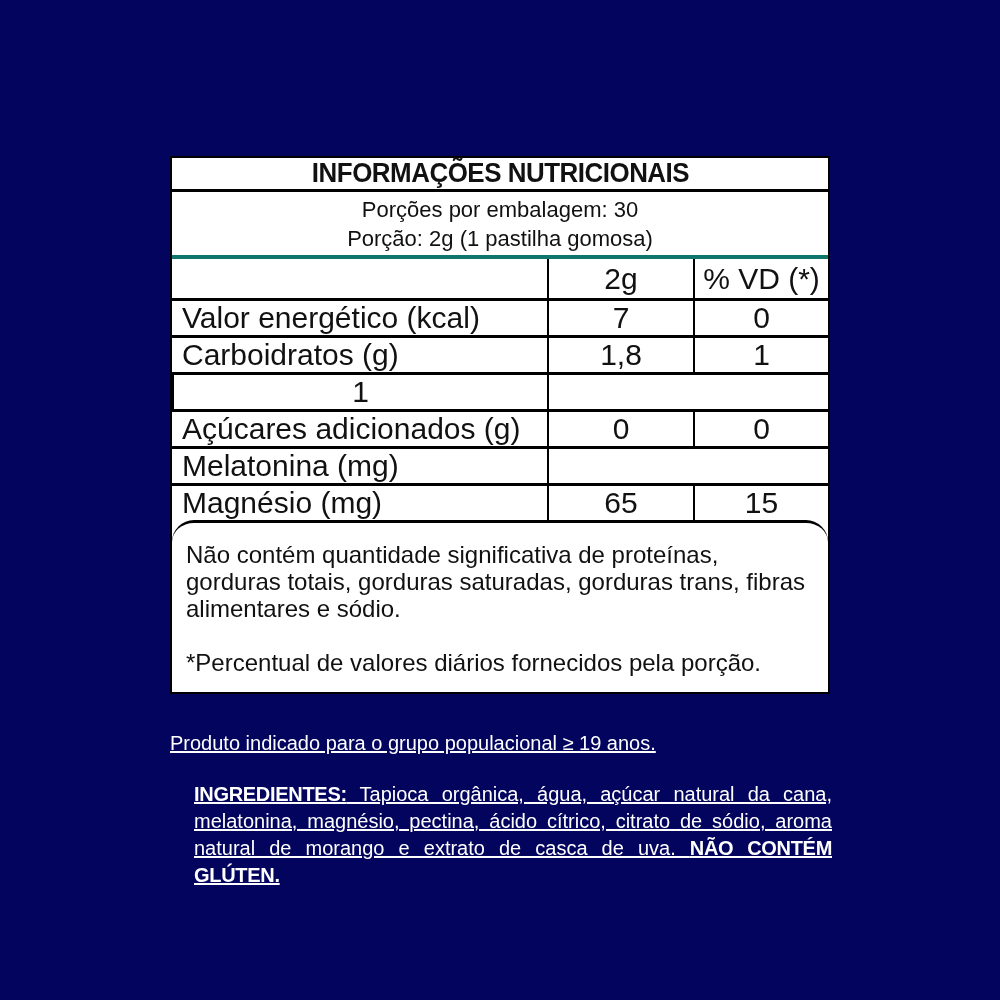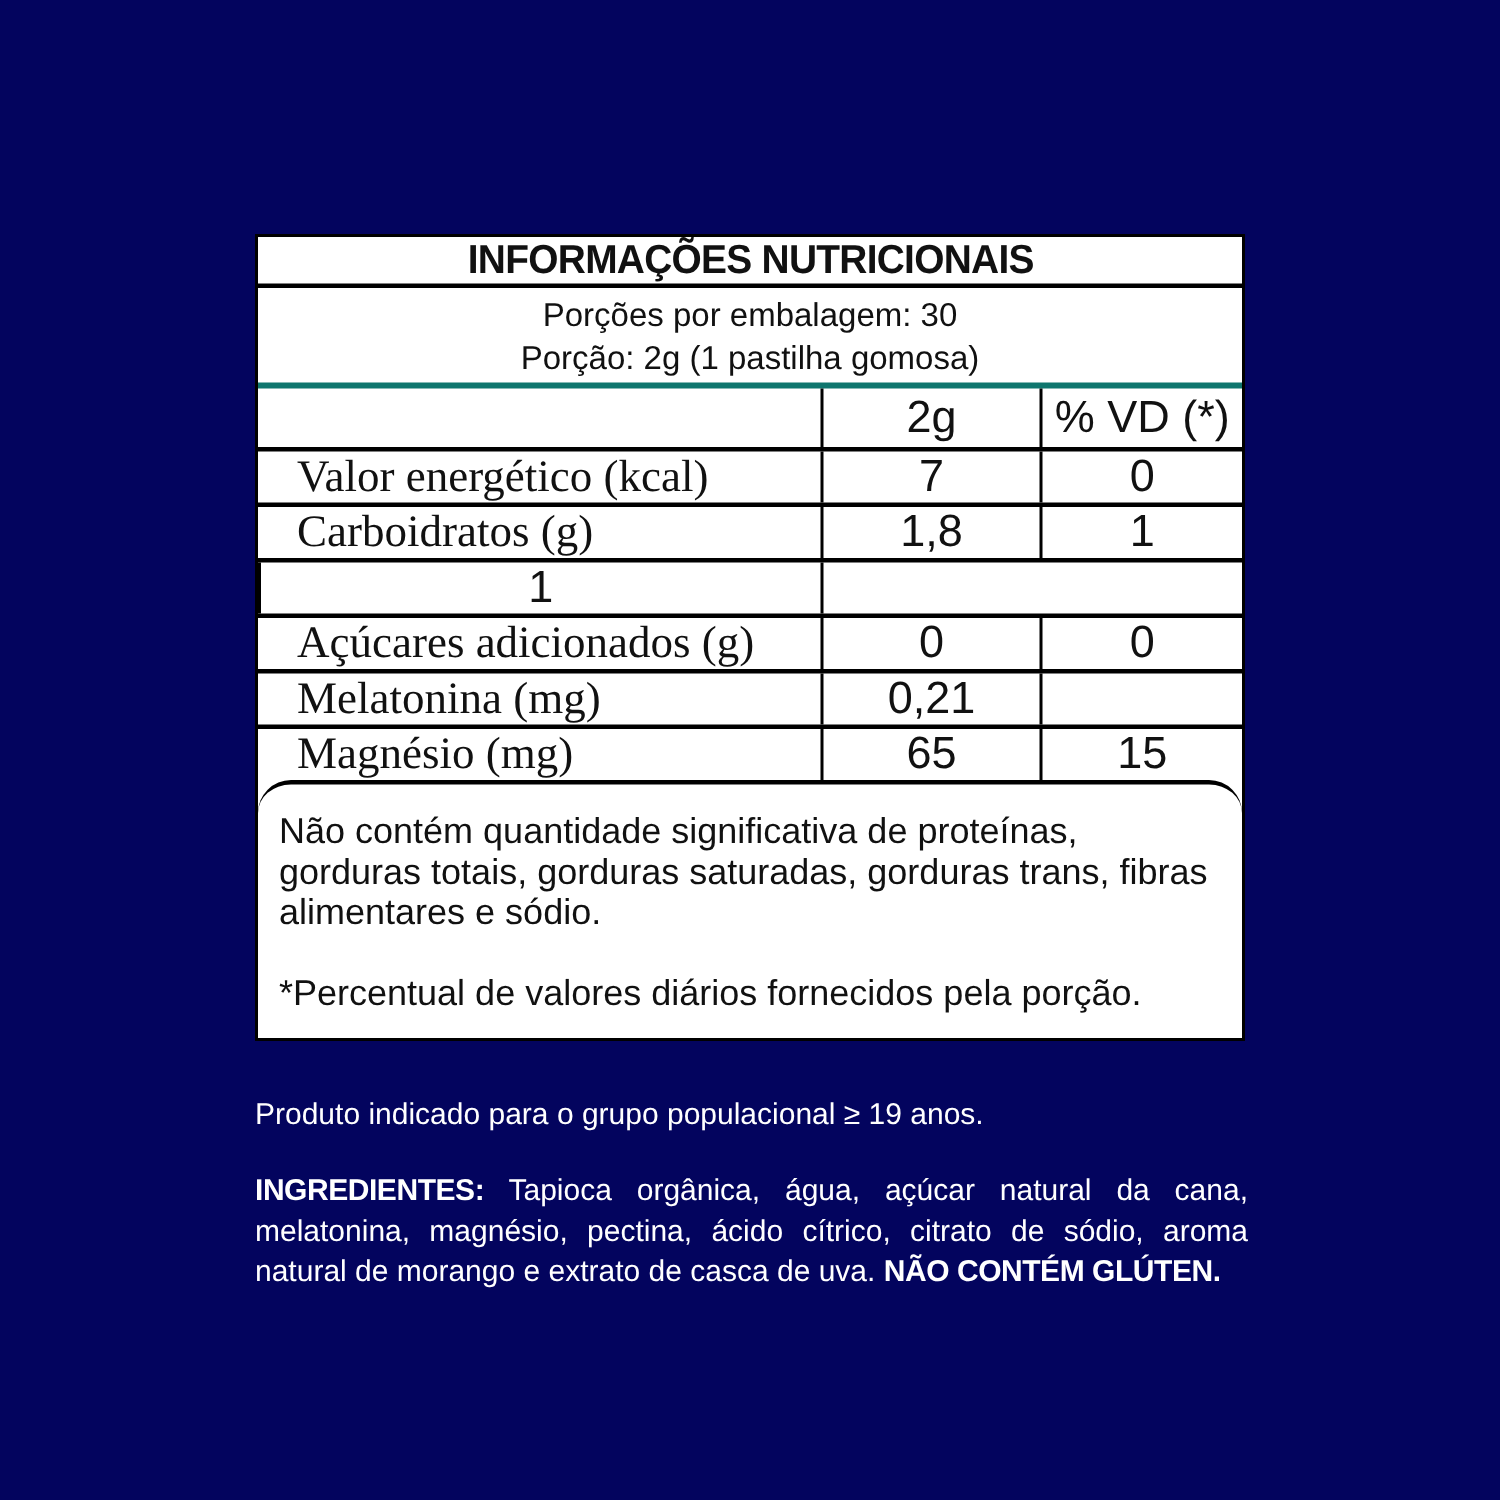--- a/index.html
+++ b/index.html
@@ -50,42 +50,43 @@
   }
   .header-row { height: 39px; }
   .data-row { height: 37px; border-top: 3px solid #000; }
   .data-row:first-of-type { border-top: none; }
   .cell {
     display: flex; align-items: center;
     box-sizing: border-box;
     font-size: 30px;
     overflow: hidden;
   }
-  .cell.label { padding-left: 26px; justify-content: flex-start; font-family: Liberation Serif, serif; }
+  .cell.label { padding-left: 10px; justify-content: flex-start; }
   .cell.num { justify-content: center; border-left: 2px solid #000; }
   .footnote {
     flex: 1;
     border-top: 3px solid #000;
     box-sizing: border-box;
     padding: 18px 18px 0 14px;
     font-size: 24px;
     line-height: 27px;
     border-radius: 22px;
   }
   .footnote .asterisk-note { margin-top: 27px; }
   .below-label {
     position: absolute;
     left: 170px; top: 730px;
     width: 662px;
     color: #ffffff;
     font-size: 20px;
     line-height: 27px;
+    text-decoration: underline;
   }
   .population-note { margin-bottom: 24px; }
-  .ingredients { text-align: justify; }
+  .ingredients { text-align: justify; margin-left: 24px; }
   .bold-condensed {
     font-weight: 800;
     letter-spacing: -0.3px;
   }
 </style>
 </head>
 <body>
 
 <div class="label-box">
 
@@ -118,21 +119,20 @@
     <div class="cell num">1</div>
     <div class="cell num"></div>
   </div>
   <div class="grid-row data-row">
     <div class="cell label">Açúcares adicionados (g)</div>
     <div class="cell num">0</div>
     <div class="cell num">0</div>
   </div>
   <div class="grid-row data-row">
     <div class="cell label">Melatonina (mg)</div>
-    <div class="cell num">0,21</div>
     <div class="cell num"></div>
   </div>
   <div class="grid-row data-row">
     <div class="cell label">Magnésio (mg)</div>
     <div class="cell num">65</div>
     <div class="cell num">15</div>
   </div>
 
   <div class="footnote">
     <div>Não contém quantidade significativa de proteínas, gorduras totais, gorduras saturadas, gorduras trans, fibras alimentares e sódio.</div>

